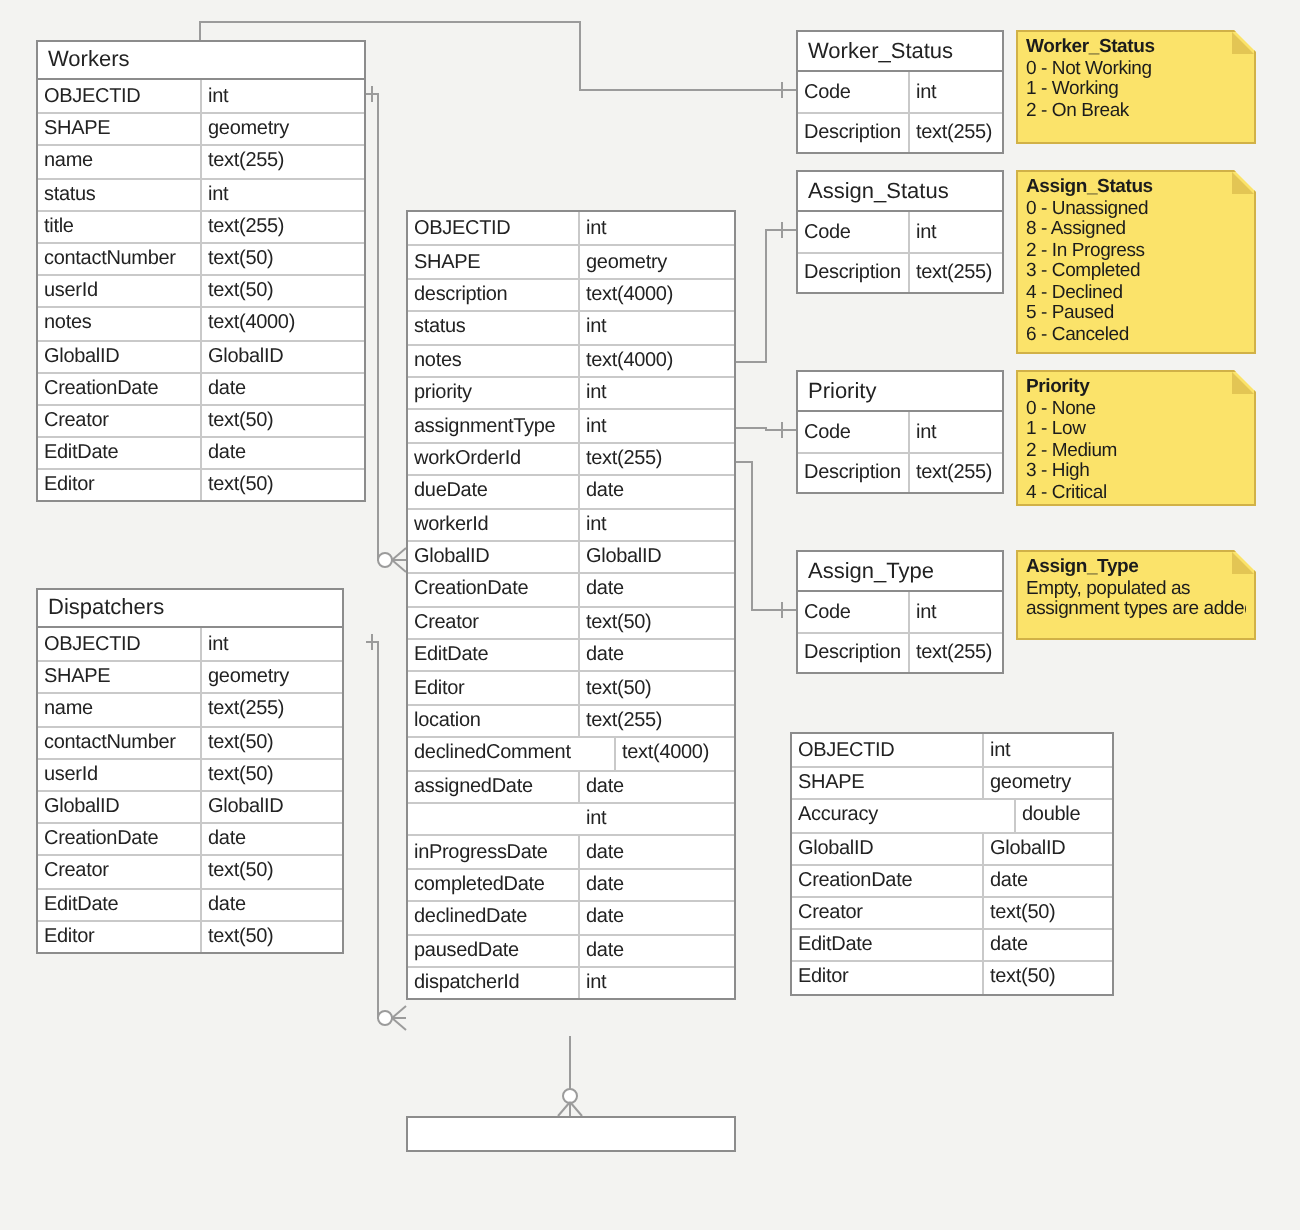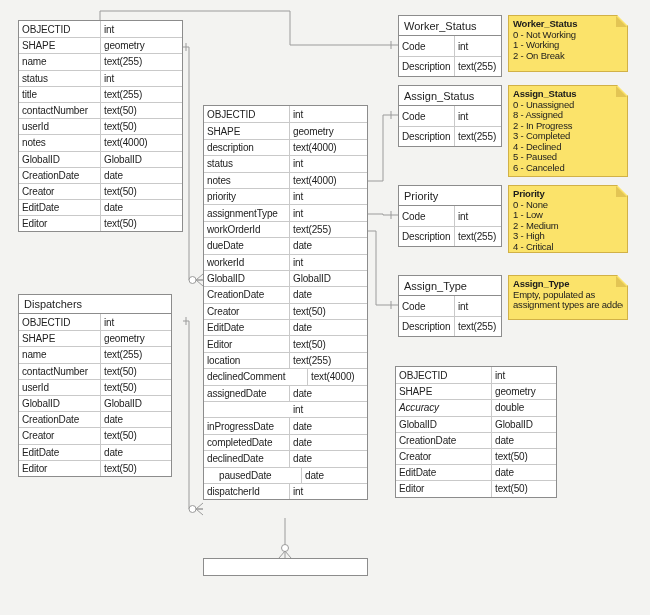--- a/index.html
+++ b/index.html
@@ -45,20 +45,21 @@
       <line x1="285" y1="551" x2="291" y2="558" stroke="#9b9b9b" stroke-width="1"></line>
       <line x1="391" y1="41" x2="391" y2="49" stroke="#9b9b9b" stroke-width="1"></line>
       <line x1="186" y1="43" x2="186" y2="51" stroke="#9b9b9b" stroke-width="1"></line>
       <line x1="186" y1="317" x2="186" y2="325" stroke="#9b9b9b" stroke-width="1"></line>
       <line x1="391" y1="111" x2="391" y2="119" stroke="#9b9b9b" stroke-width="1"></line>
       <line x1="391" y1="211" x2="391" y2="219" stroke="#9b9b9b" stroke-width="1"></line>
       <line x1="391" y1="301" x2="391" y2="309" stroke="#9b9b9b" stroke-width="1"></line>
     </svg>
   <div id="tables-layer">
       <div class="ertable" style="left: 18px; top: 20px; width: 165px;">
+        <div class="ttl" style="height: 19px;">Workers</div>
         <div class="row" style="height: 16.2px;">
           <div class="cell name" style="width: 82px;">OBJECTID</div>
           <div class="cell type">int</div>
         </div>
         <div class="row" style="height: 16.2px;">
           <div class="cell name" style="width: 82px;">SHAPE</div>
           <div class="cell type">geometry</div>
         </div>
         <div class="row" style="height: 16.2px;">
           <div class="cell name" style="width: 82px;">name</div>
@@ -230,21 +231,21 @@
           <div class="cell type">date</div>
         </div>
         <div class="row" style="height: 16.4px;">
           <div class="cell name" style="width: 86px;">completedDate</div>
           <div class="cell type">date</div>
         </div>
         <div class="row" style="height: 16.4px;">
           <div class="cell name" style="width: 86px;">declinedDate</div>
           <div class="cell type">date</div>
         </div>
-        <div class="row" style="height: 16.4px; padding-left: 12px;">
+        <div class="row" style="height: 16.4px;">
           <div class="cell name" style="width: 86px;">pausedDate</div>
           <div class="cell type">date</div>
         </div>
         <div class="row" style="height: 16.4px;">
           <div class="cell name" style="width: 86px;">dispatcherId</div>
           <div class="cell type">int</div>
         </div>
       </div>
       <div class="ertable" style="left: 398px; top: 15px; width: 104px;">
         <div class="ttl" style="height: 20px;">Worker_Status</div>
@@ -293,21 +294,21 @@
       <div class="ertable" style="left: 395px; top: 366px; width: 162px;">
         <div class="row" style="height: 16.2px;">
           <div class="cell name" style="width: 96px;">OBJECTID</div>
           <div class="cell type">int</div>
         </div>
         <div class="row" style="height: 16.2px;">
           <div class="cell name" style="width: 96px;">SHAPE</div>
           <div class="cell type">geometry</div>
         </div>
         <div class="row" style="height: 16.2px;">
-          <div class="cell name" style="width: 96px; font-style: italic;">Accuracy</div>
+          <div class="cell name" style="width: 112px;">Accuracy</div>
           <div class="cell type">double</div>
         </div>
         <div class="row" style="height: 16.2px;">
           <div class="cell name" style="width: 96px;">GlobalID</div>
           <div class="cell type">GlobalID</div>
         </div>
         <div class="row" style="height: 16.2px;">
           <div class="cell name" style="width: 96px;">CreationDate</div>
           <div class="cell type">date</div>
         </div>

